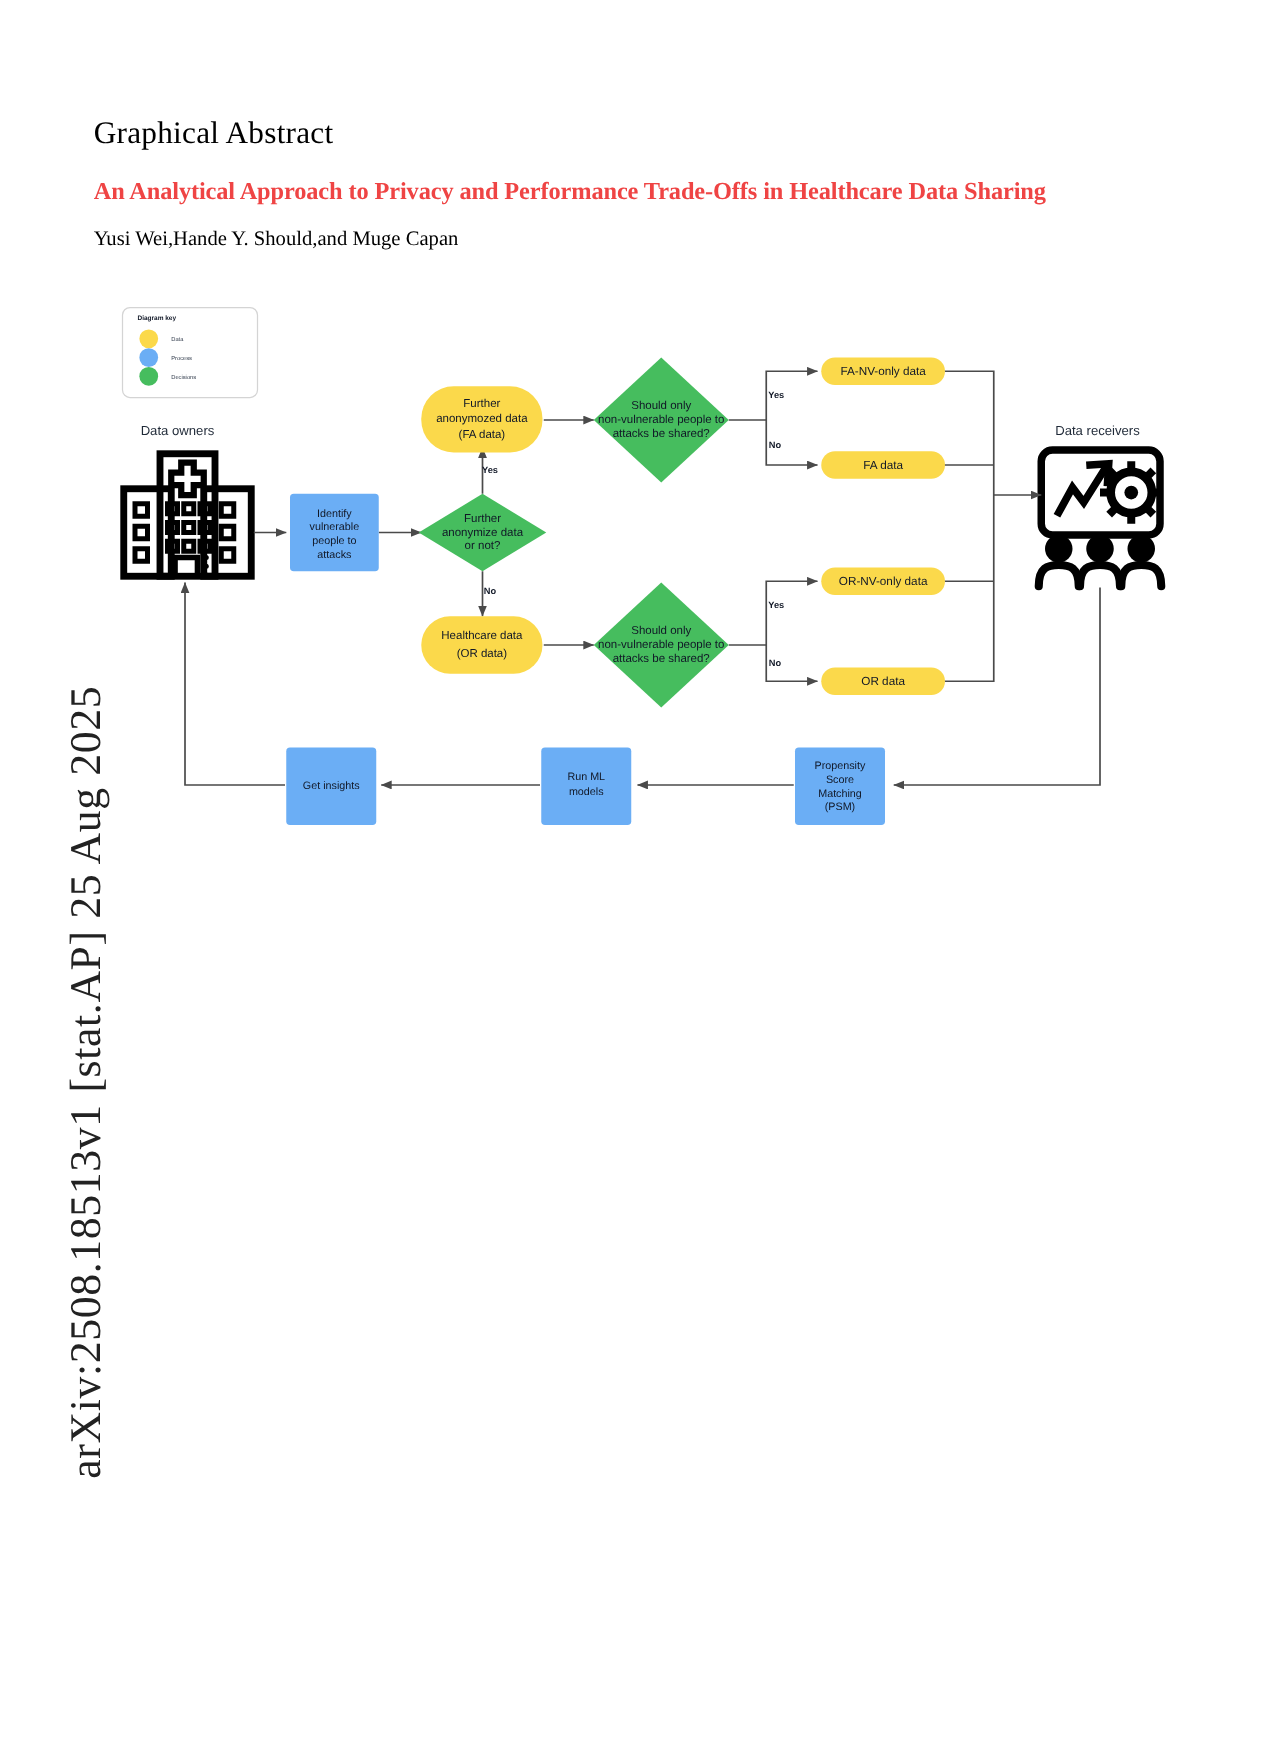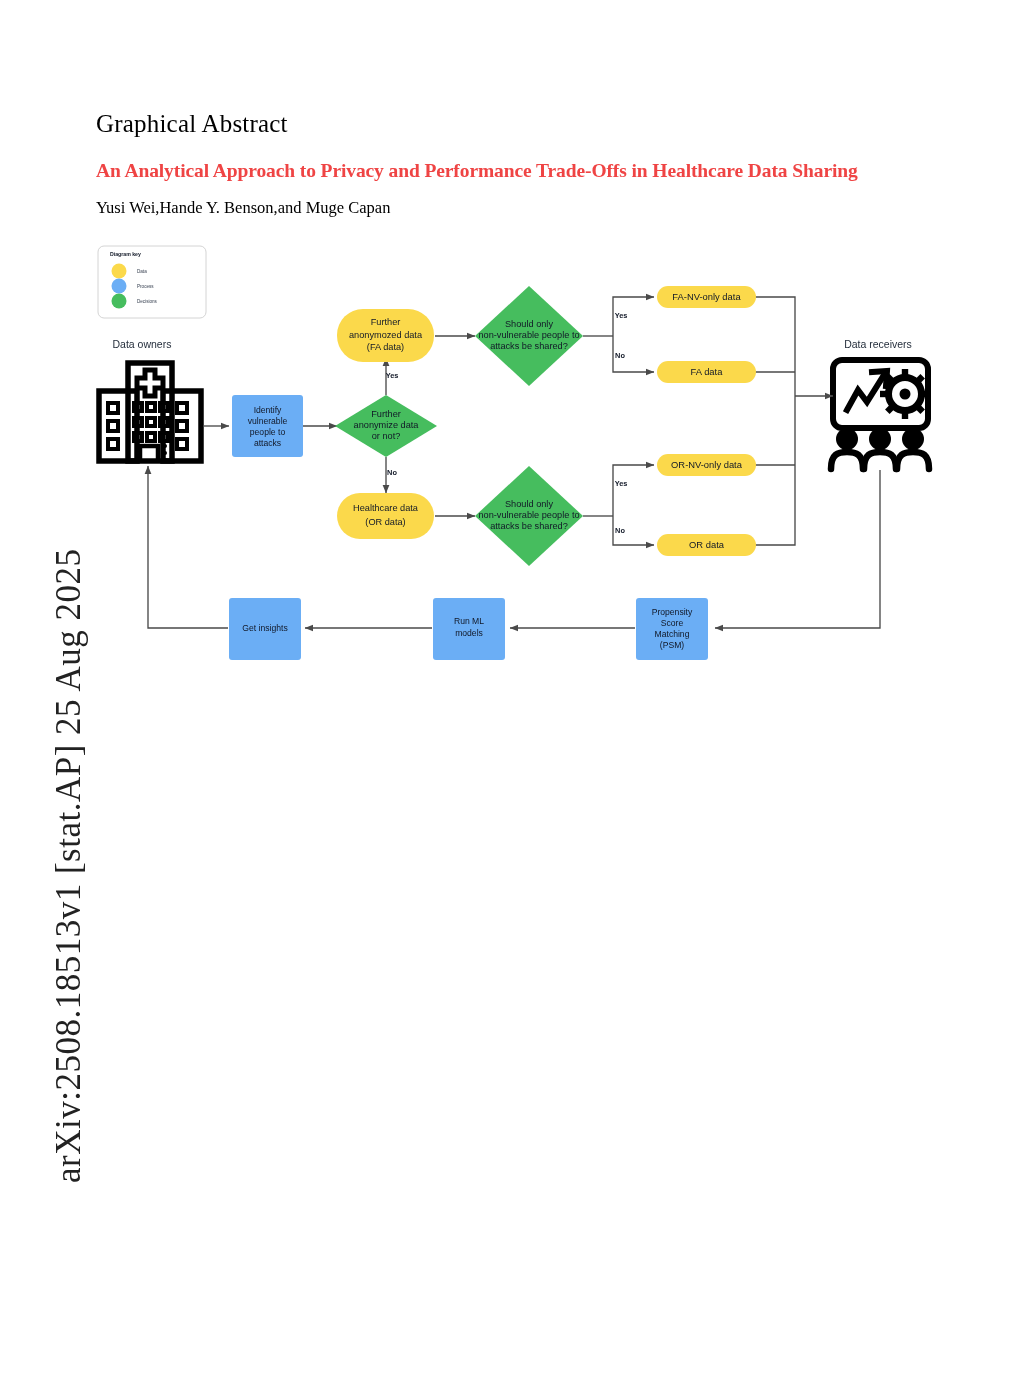--- a/index.html
+++ b/index.html
@@ -32,23 +32,22 @@
     align-items: center;
     justify-content: flex-start;
     white-space: nowrap;
     padding-left: 0px;
   }
 
   
   #header {
     position: absolute;
     left: 75px;
-    top: 110px;
+    top: 93px;
     width: 890px;
-    margin-left: 21px;
   }
   #ga-heading {
     font-family: "Liberation Serif", serif;
     font-size: 25px;
     font-weight: normal;
     color: #000;
     margin: 0 0 22px 0;
     letter-spacing: 0.2px;
   }
   #paper-title {
@@ -120,21 +119,21 @@
   }
 </style>
 </head>
 <body>
 
 <div id="arxiv-stamp">arXiv:2508.18513v1  [stat.AP]  25 Aug 2025</div>
 
 <div id="header">
   <div id="ga-heading">Graphical Abstract</div>
   <div id="paper-title">An Analytical Approach to Privacy and Performance Trade-Offs in Healthcare Data Sharing</div>
-  <div id="authors">Yusi Wei,Hande Y. Benson,and Muge Capan</div>
+  <div id="authors">Yusi Wei,Hande Y. Should,and Muge Capan</div>
 </div>
 
 <div id="figure">
 <svg width="1024" height="470" viewBox="0 0 1024 470" xmlns="http://www.w3.org/2000/svg">
   <defs>
     <marker id="arrow" markerWidth="7" markerHeight="7" refX="6.2" refY="2.6" orient="auto">
       <path d="M0,0 L6.4,2.6 L0,5.2 z" fill="#4a4a4a"></path>
     </marker>
     <marker id="arrowsm" markerWidth="7" markerHeight="7" refX="6.2" refY="2.6" orient="auto">
       <path d="M0,0 L6.4,2.6 L0,5.2 z" fill="#4a4a4a"></path>

